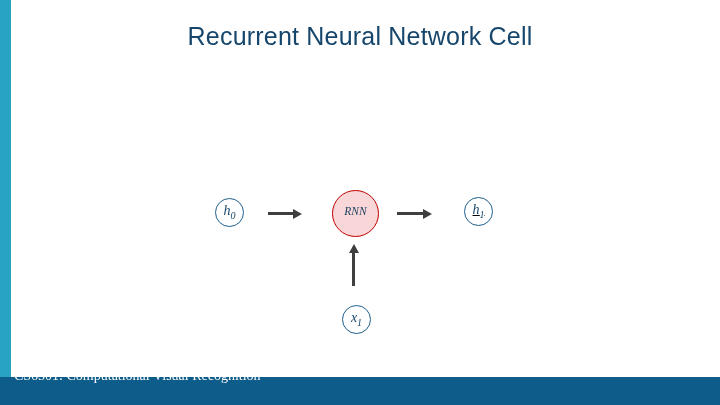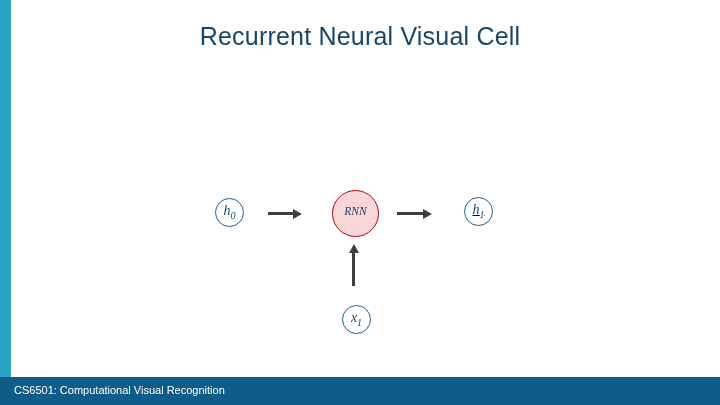--- a/index.html
+++ b/index.html
@@ -135,34 +135,34 @@
     position: absolute;
     left: 0;
     top: 377px;
     width: 720px;
     height: 28px;
     background: #0e5c8a;
   }
   #footer-text {
     position: absolute;
     left: 14px;
-    top: 384px;
-    font-size: 11px;
+    top: 368px;
+    font-size: 14px;
     color: #ffffff;
-    font-family: Liberation Sans, sans-serif;
+    font-family: Liberation Serif, serif;
     white-space: nowrap;
   }
 </style>
 </head>
 <body>
 
 <div id="left-bar"></div>
 <div id="left-bar-lower"></div>
 
-<div id="slide-title">Recurrent Neural Visual Cell</div>
+<div id="slide-title">Recurrent Neural Network Cell</div>
 
 <div id="diagram">
 
   <div class="node node-h" style="left:215px; top:198px;">
     <span class="node-label"><span>h</span><span class="sub">0</span></span>
   </div>
 
   <div class="arrow-h" style="left:268px; top:212px; width:26px;"></div>
 
   <div class="node node-rnn" style="left:332px; top:190px;">

